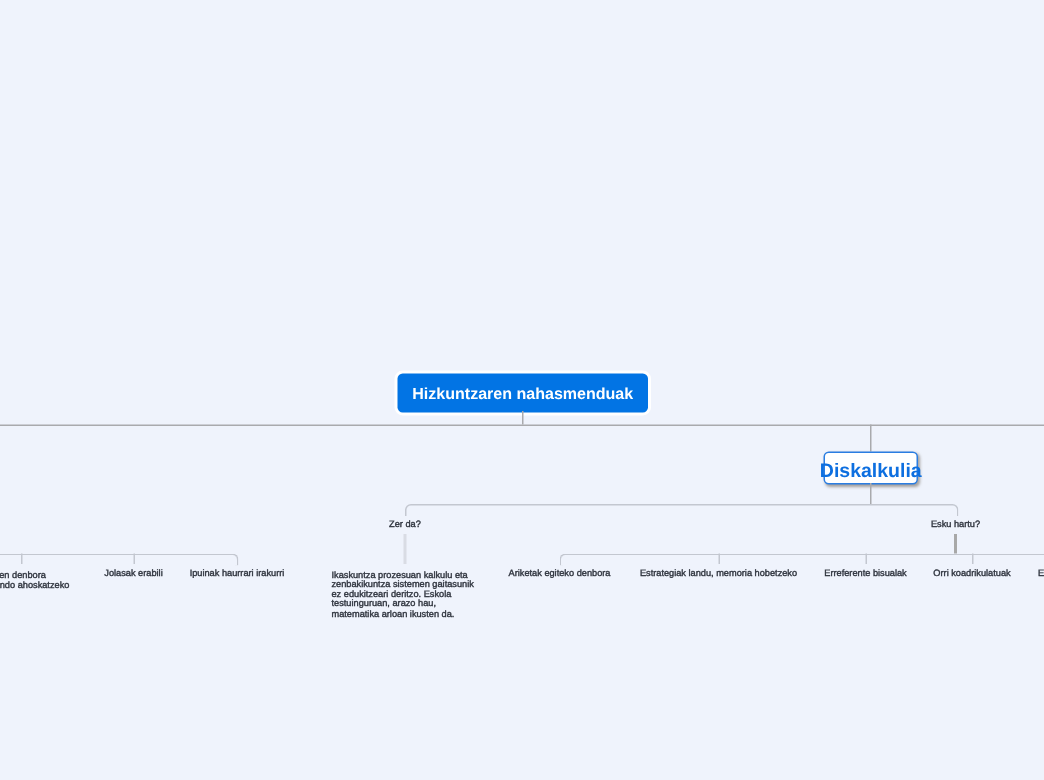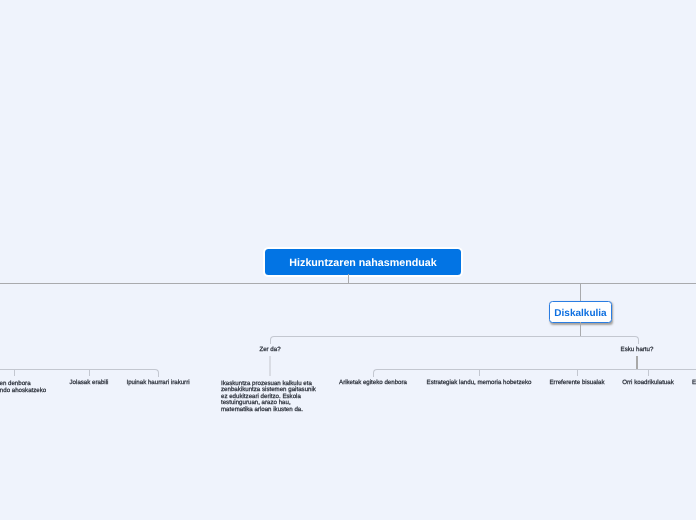--- a/index.html
+++ b/index.html
@@ -7,21 +7,21 @@
        font-family:"Liberation Sans",sans-serif;
        -webkit-font-smoothing:antialiased;text-rendering:geometricPrecision;}
   #canvas{position:relative;width:696px;height:520px;overflow:hidden;}
 
   
   .node-root{position:absolute;background:#0274e4;border-radius:3.5px;color:#ffffff;
     font-weight:bold;font-size:10.7px;line-height:11px;
     display:flex;align-items:flex-start;justify-content:center;
     box-shadow:0 0 0 2px #ffffff;}
   .node-sub{position:absolute;background:#ffffff;border:1.8px solid #2a7de2;border-radius:3.5px;
-    color:#0d6fe0;font-weight:bold;font-size:10px;line-height:9px;
+    color:#0d6fe0;font-weight:bold;font-size:13px;line-height:9px;
     display:flex;align-items:flex-start;justify-content:center;
     box-shadow:1px 1.5px 2px rgba(120,112,100,.62);}
 
   
   .ln{position:absolute;}
   .h1{background:#a9aaad;height:1px;}
   .v1{background:#a9aaad;width:1px;}
   .v3{background:#c3c7d0;width:1px;}
   .v3l{background:#d9dce4;width:1.6px;}
   .v3d{background:#a8a8a8;width:1.5px;}
@@ -33,21 +33,21 @@
     -webkit-text-stroke:0.25px #2e333d;}
   .lbl.c{transform:translateX(-50%);}
   .para{position:absolute;font-size:6.15px;line-height:6.6px;color:#2e333d;white-space:nowrap;
     -webkit-text-stroke:0.25px #2e333d;}
 </style>
 </head>
 <body>
 
 <div id="canvas">
 
-  <div class="node-root" style="left:265px;top:249px;width:196px;height:26px;">
+  <div class="node-root" style="left:265px;top:249px;width:167px;height:26px;">
     <span style="display:block;margin-top:8.5px;">Hizkuntzaren nahasmenduak</span>
   </div>
 
   <div class="ln v1" style="left:348px;top:274px;height:9px;"></div>
   <div class="ln h1" style="left:0px;top:283px;width:696px;"></div>
   <div class="ln v1" style="left:580px;top:283px;height:18px;"></div>
 
   <div class="node-sub" style="left:549px;top:301px;width:61px;height:20px;">
     <span style="display:block;margin-top:6.5px;">Diskalkulia</span>
   </div>

